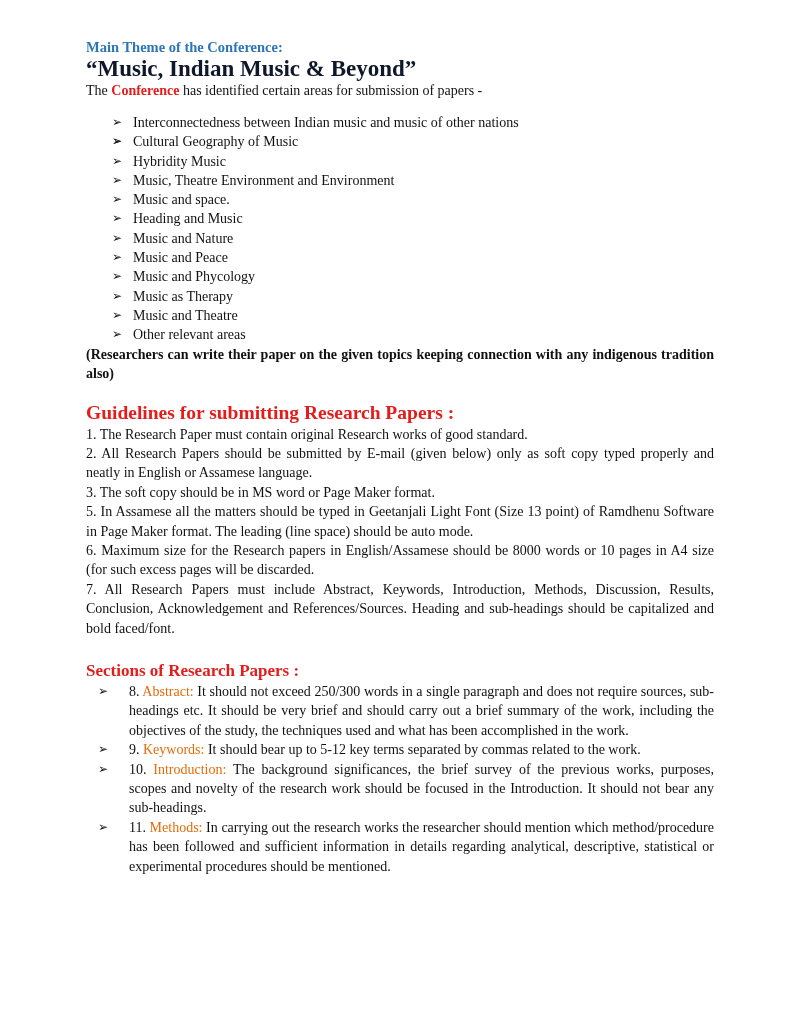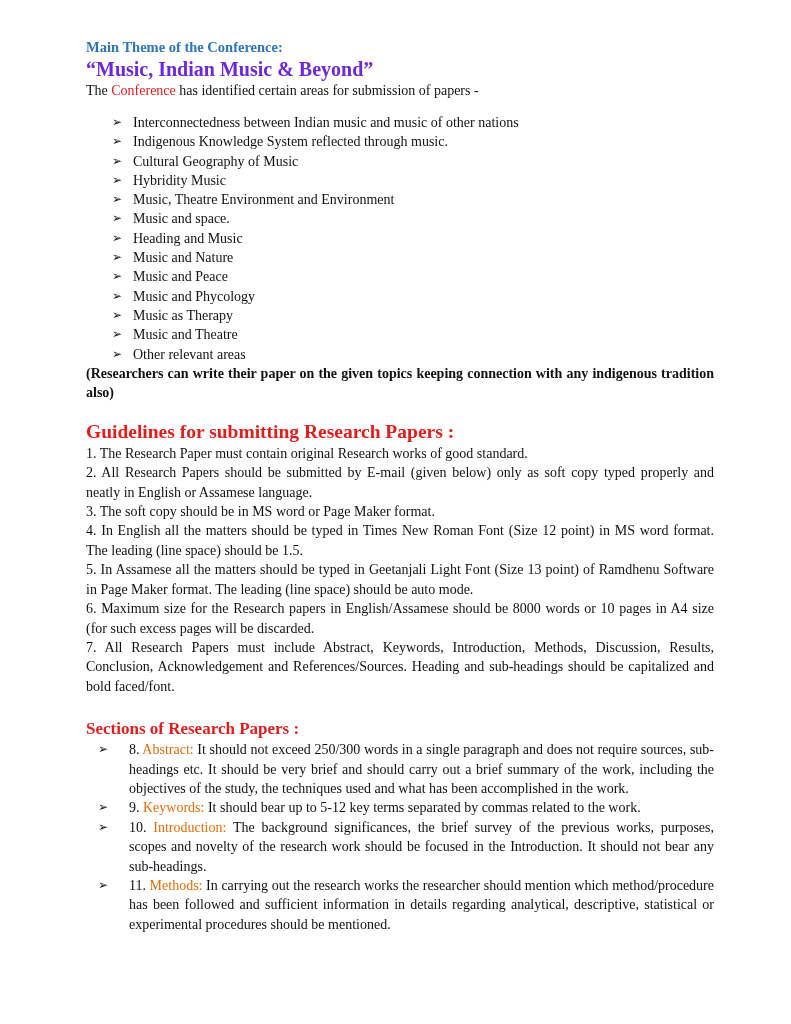--- a/index.html
+++ b/index.html
@@ -1,21 +1,21 @@
 <!DOCTYPE html>
 <html><head>
 <meta charset="utf-8">
 <style>
   html, body { margin:0; padding:0; background:#ffffff; }
   body { width:791px; height:1024px; position:relative; overflow:hidden; font-family:"Liberation Serif", serif; color:#111; }
   .page { position:absolute; left:86px; top:38px; width:628px; }
   .theme-label { font-weight:bold; color:#2e75b6; font-size:14.5px; line-height:18px; margin:0; }
-  .theme-title { font-weight:bold; color:#6d28d9; font-size:20px; line-height:26px; margin:0; }
+  .theme-title { font-weight:bold; color:#0f172a; font-size:23px; line-height:26px; margin:0; }
   .intro { font-size:14px; line-height:18px; margin:0 0 13px 0; }
-  .red-bold { color:#e31c1c; font-weight:normal; }
+  .red-bold { color:#e31c1c; font-weight:bold; }
   ul.arrow { list-style:none; margin:0; padding:0 0 0 26px; }
   ul.arrow li { font-size:14px; line-height:19.3px; position:relative; padding-left:21px; }
   .arrow-icon { position:absolute; left:0; top:0; font-size:12px; }
   .note { font-weight:bold; font-size:14px; line-height:19px; text-align:justify; margin:0; }
   .h-guidelines { color:#e31c1c; font-weight:bold; font-size:19.5px; line-height:24px; margin:18px 0 0 0; }
   .guide { font-size:14px; line-height:19.4px; margin:0; text-align:justify; }
   .h-sections { color:#e31c1c; font-weight:bold; font-size:17px; line-height:22px; margin:22px 0 0 0; }
   ul.sections { list-style:none; margin:0; padding:0 0 0 12px; }
   ul.sections li { font-size:14px; line-height:19.4px; position:relative; padding-left:31px; text-align:justify; }
   ul.sections .arrow-icon { left:0; }
@@ -24,41 +24,40 @@
 </head>
 <body>
 
 <div class="page">
   <p class="theme-label">Main Theme of the Conference:</p>
   <p class="theme-title">“Music, Indian Music &amp; Beyond”</p>
   <p class="intro"><span>The </span><span class="red-bold">Conference</span><span> has identified certain areas for submission of papers -</span></p>
 
   <ul class="arrow">
     <li><span class="arrow-icon">➢</span><span>Interconnectedness between Indian music and music of other nations</span></li>
-    <li><span class="arrow-icon">➢</span><span>Indigenous Knowledge System reflected through music.</span></li>
+    <li><span class="arrow-icon">➢</span></li>
     <li><span class="arrow-icon">➢</span><span>Cultural Geography of Music</span></li>
     <li><span class="arrow-icon">➢</span><span>Hybridity Music</span></li>
     <li><span class="arrow-icon">➢</span><span>Music, Theatre Environment and Environment</span></li>
     <li><span class="arrow-icon">➢</span><span>Music and space.</span></li>
     <li><span class="arrow-icon">➢</span><span>Heading and Music</span></li>
     <li><span class="arrow-icon">➢</span><span>Music and Nature</span></li>
     <li><span class="arrow-icon">➢</span><span>Music and Peace</span></li>
     <li><span class="arrow-icon">➢</span><span>Music and Phycology</span></li>
     <li><span class="arrow-icon">➢</span><span>Music as Therapy</span></li>
     <li><span class="arrow-icon">➢</span><span>Music and Theatre</span></li>
     <li><span class="arrow-icon">➢</span><span>Other relevant areas</span></li>
   </ul>
 
   <p class="note">(Researchers can write their paper on the given topics keeping connection with any indigenous tradition also)</p>
 
   <h2 class="h-guidelines">Guidelines for submitting Research Papers :</h2>
   <p class="guide">1. The Research Paper must contain original Research works of good standard.</p>
   <p class="guide">2. All Research Papers should be submitted by E-mail (given below) only as soft copy typed properly and neatly in English or Assamese language.</p>
   <p class="guide">3. The soft copy should be in MS word or Page Maker format.</p>
-  <p class="guide">4. In English all the matters should be typed in Times New Roman Font (Size 12 point) in MS word format. The leading (line space) should be 1.5.</p>
   <p class="guide">5. In Assamese all the matters should be typed in Geetanjali Light Font (Size 13 point) of Ramdhenu Software in Page Maker format. The leading (line space) should be auto mode.</p>
   <p class="guide">6. Maximum size for the Research papers in English/Assamese should be 8000 words or 10 pages in A4 size (for such excess pages will be discarded.</p>
   <p class="guide">7. All Research Papers must include Abstract, Keywords, Introduction, Methods, Discussion, Results, Conclusion, Acknowledgement and References/Sources. Heading and sub-headings should be capitalized and bold faced/font.</p>
 
   <h3 class="h-sections">Sections of Research Papers :</h3>
   <ul class="sections">
     <li><span class="arrow-icon">➢</span><span>8. </span><span class="orange-bold">Abstract:</span><span> It should not exceed 250/300 words in a single paragraph and does not require sources, sub-headings etc. It should be very brief and should carry out a brief summary of the work, including the objectives of the study, the techniques used and what has been accomplished in the work.</span></li>
     <li><span class="arrow-icon">➢</span><span>9. </span><span class="orange-bold">Keywords:</span><span> It should bear up to 5-12 key terms separated by commas related to the work.</span></li>
     <li><span class="arrow-icon">➢</span><span>10. </span><span class="orange-bold">Introduction:</span><span> The background significances, the brief survey of the previous works, purposes, scopes and novelty of the research work should be focused in the Introduction. It should not bear any sub-headings.</span></li>
     <li><span class="arrow-icon">➢</span><span>11. </span><span class="orange-bold">Methods:</span><span> In carrying out the research works the researcher should mention which method/procedure has been followed and sufficient information in details regarding analytical, descriptive, statistical or experimental procedures should be mentioned.</span></li>

